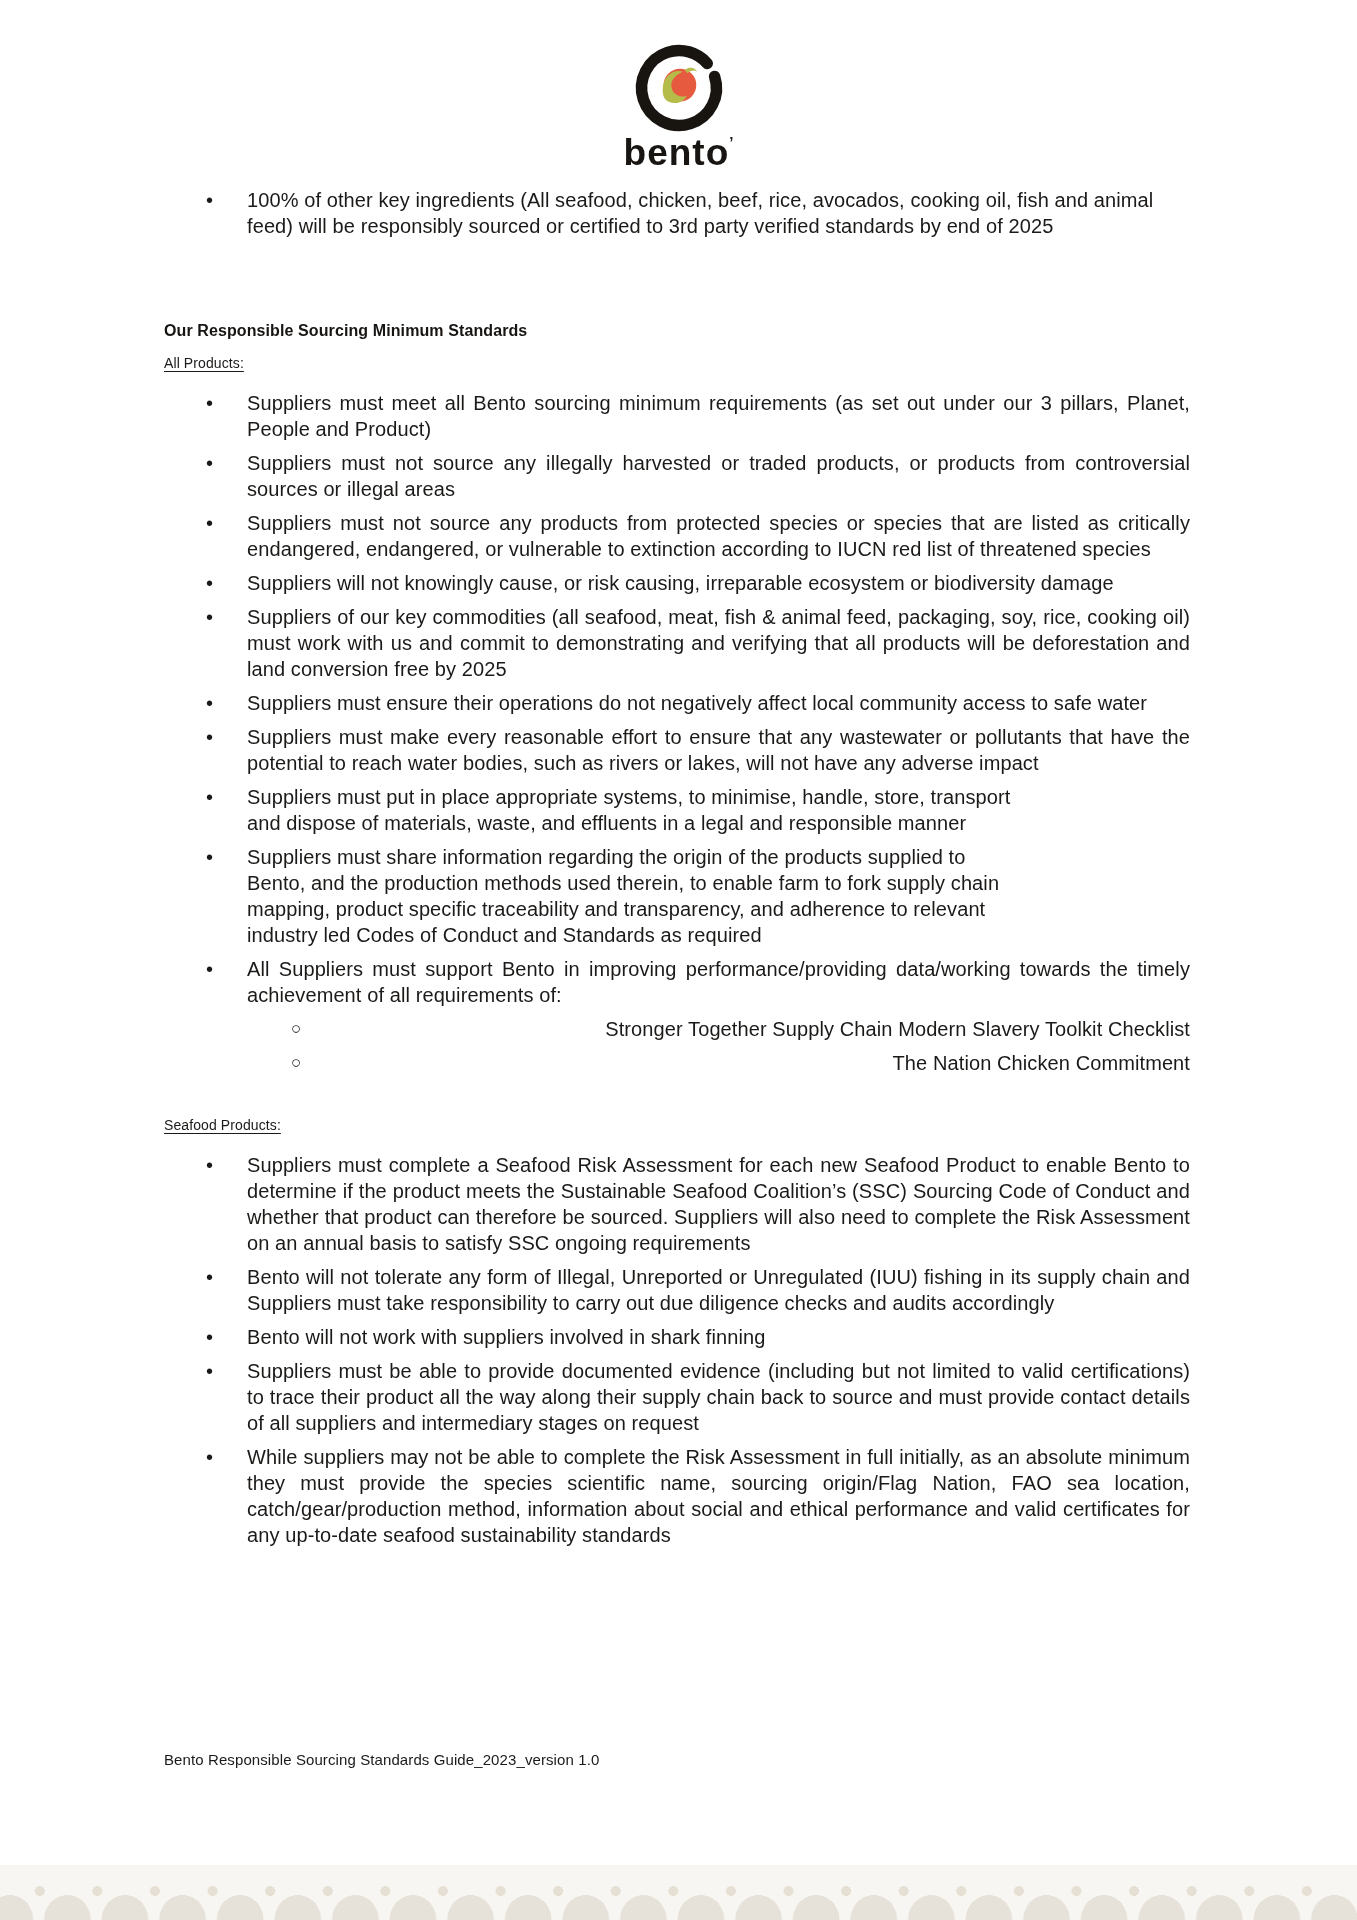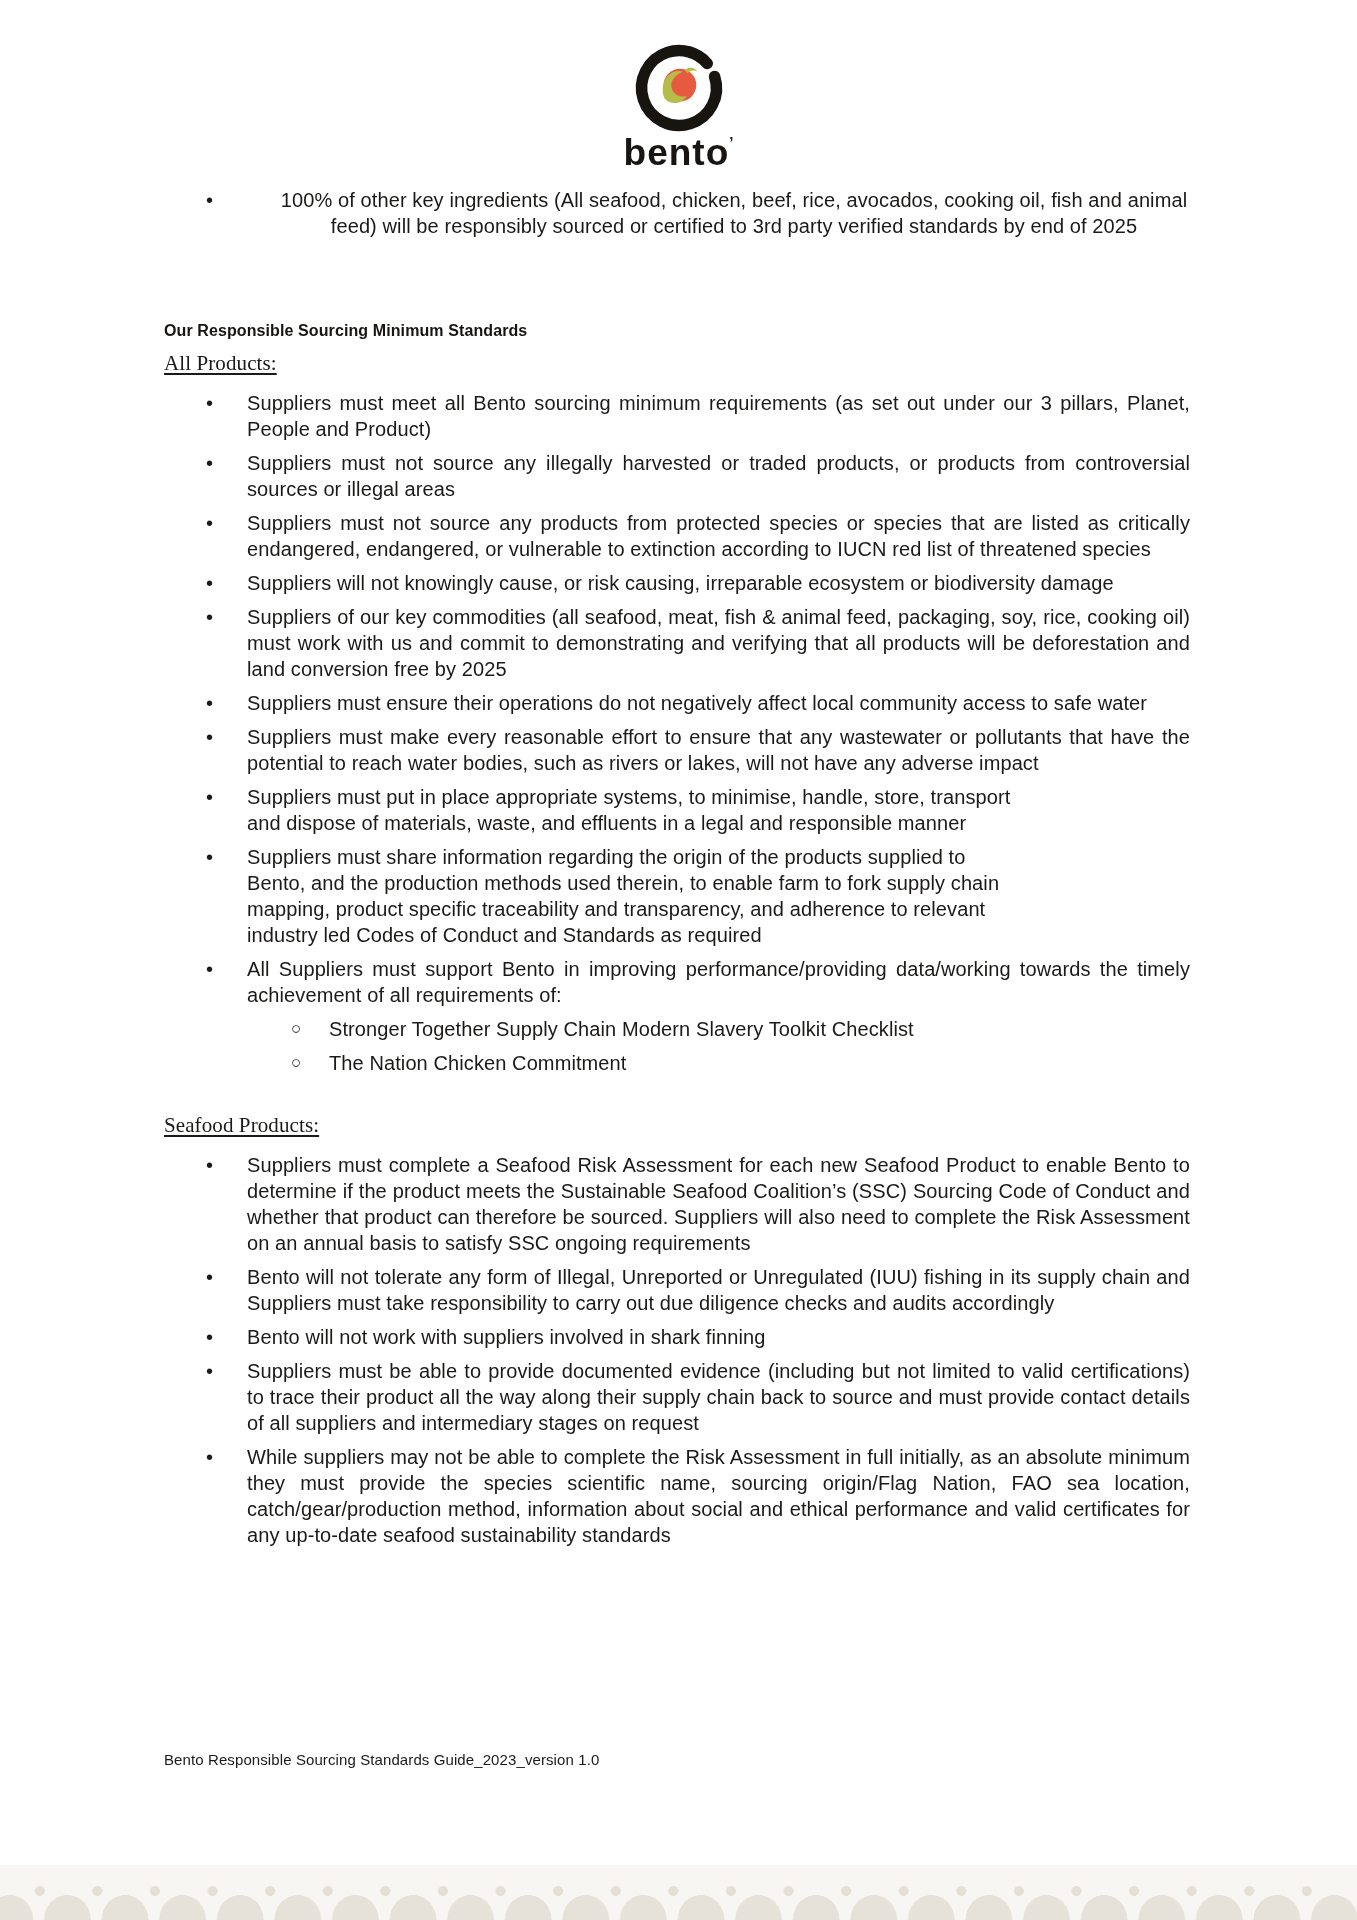--- a/index.html
+++ b/index.html
@@ -18,28 +18,28 @@
   .brand { font-size:37px; font-weight:700; letter-spacing:1px; color:#181512; }
   .tm { font-size:15px; font-weight:700; color:#181512; vertical-align:18px; }
 
   
   .content { position:absolute; left:164px; top:187px; width:1026px;
              font-size:20px; line-height:26px; letter-spacing:0.1px; }
   .brow { display:flex; margin:0 0 8px 0; }
   .bm { flex:0 0 83px; box-sizing:border-box; padding-left:42px; }
   .srow .bm { flex:0 0 165px; padding-left:127px; font-size:17px; }
   .bt { margin:0; flex:1 1 auto; text-align:justify; white-space:pre-line; }
-  .intro .bt { text-align:center;margin-left:31px; }
-  .srow .bt { text-align:left; }
+  .intro .bt { text-align:left; }
+  .srow .bt { text-align:right; }
 
   .heading { font-size:16px; line-height:24px; font-weight:700;
              margin:80px 0 7px 0; color:#171412; }
-  .subhead { font-size:21px; line-height:26px; font-weight:400;
+  .subhead { font-size:14px; line-height:26px; font-weight:400;
              text-decoration:underline; text-underline-offset:3px;
-             margin:0 0 14px 0;font-family:Liberation Serif, serif; }
+             margin:0 0 14px 0; }
   .subhead.seafood { margin-top:36px; }
 
   
   .footer { position:absolute; left:164px; top:1750px;
             font-size:15px; line-height:20px; letter-spacing:0.1px; }
 
   
   .strip {
     position:absolute; left:0; right:0; bottom:0; height:55px;
     background-color:#f8f6f2;

